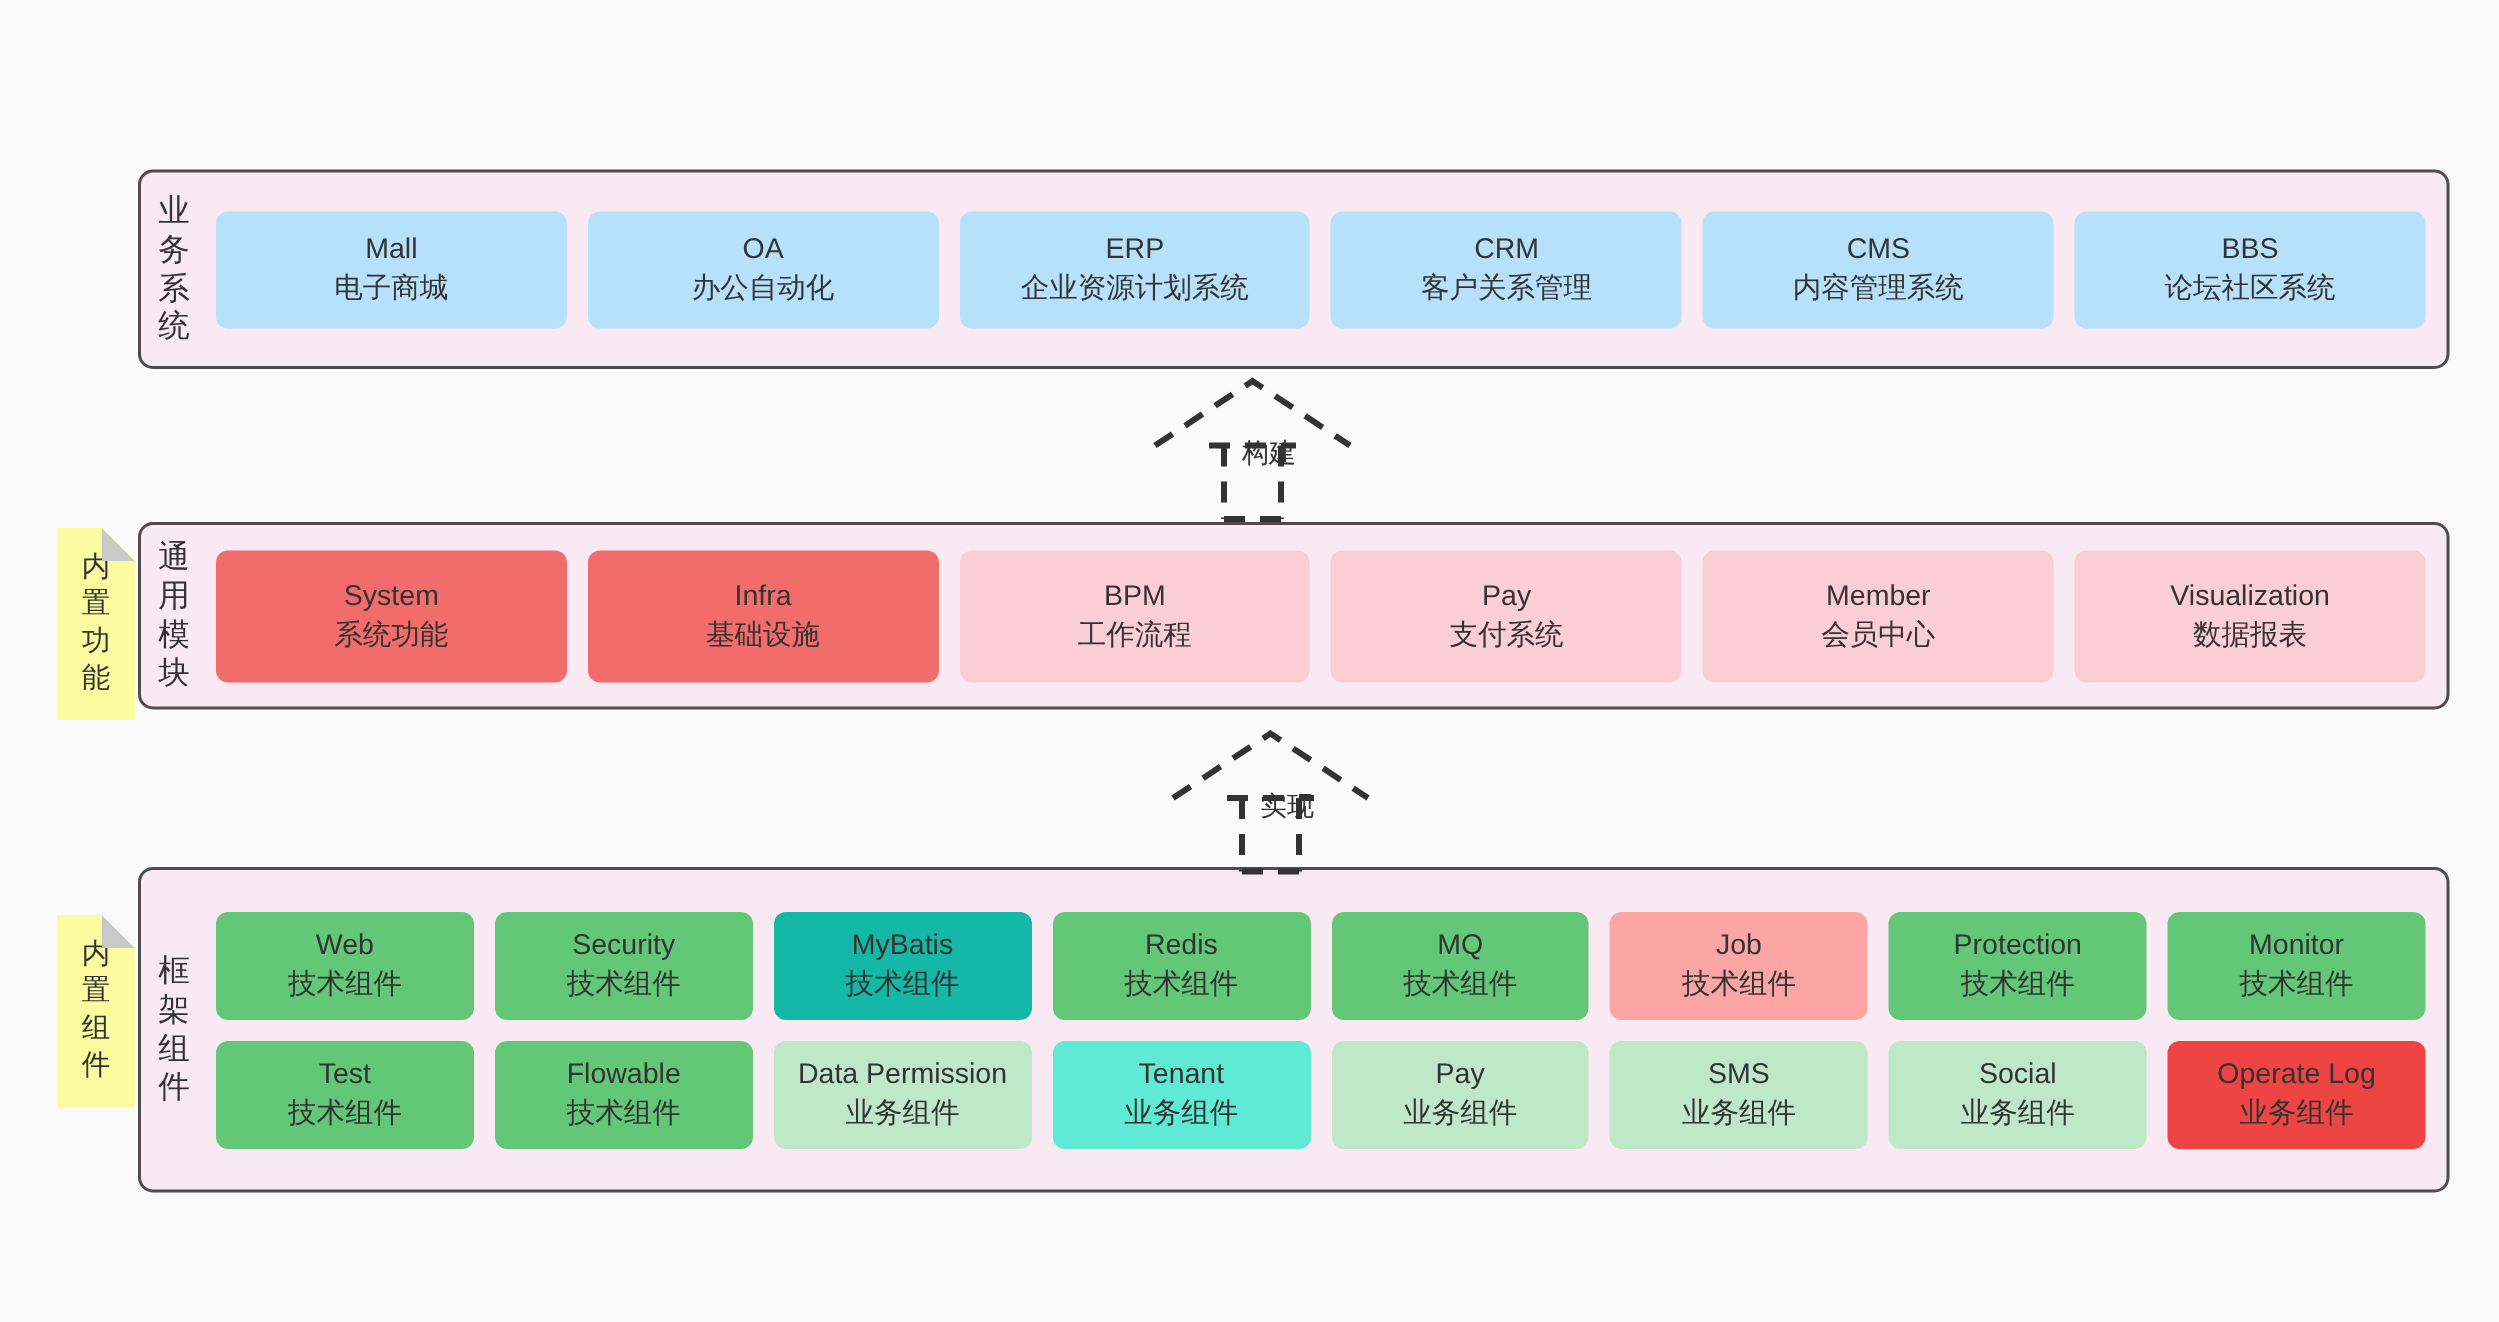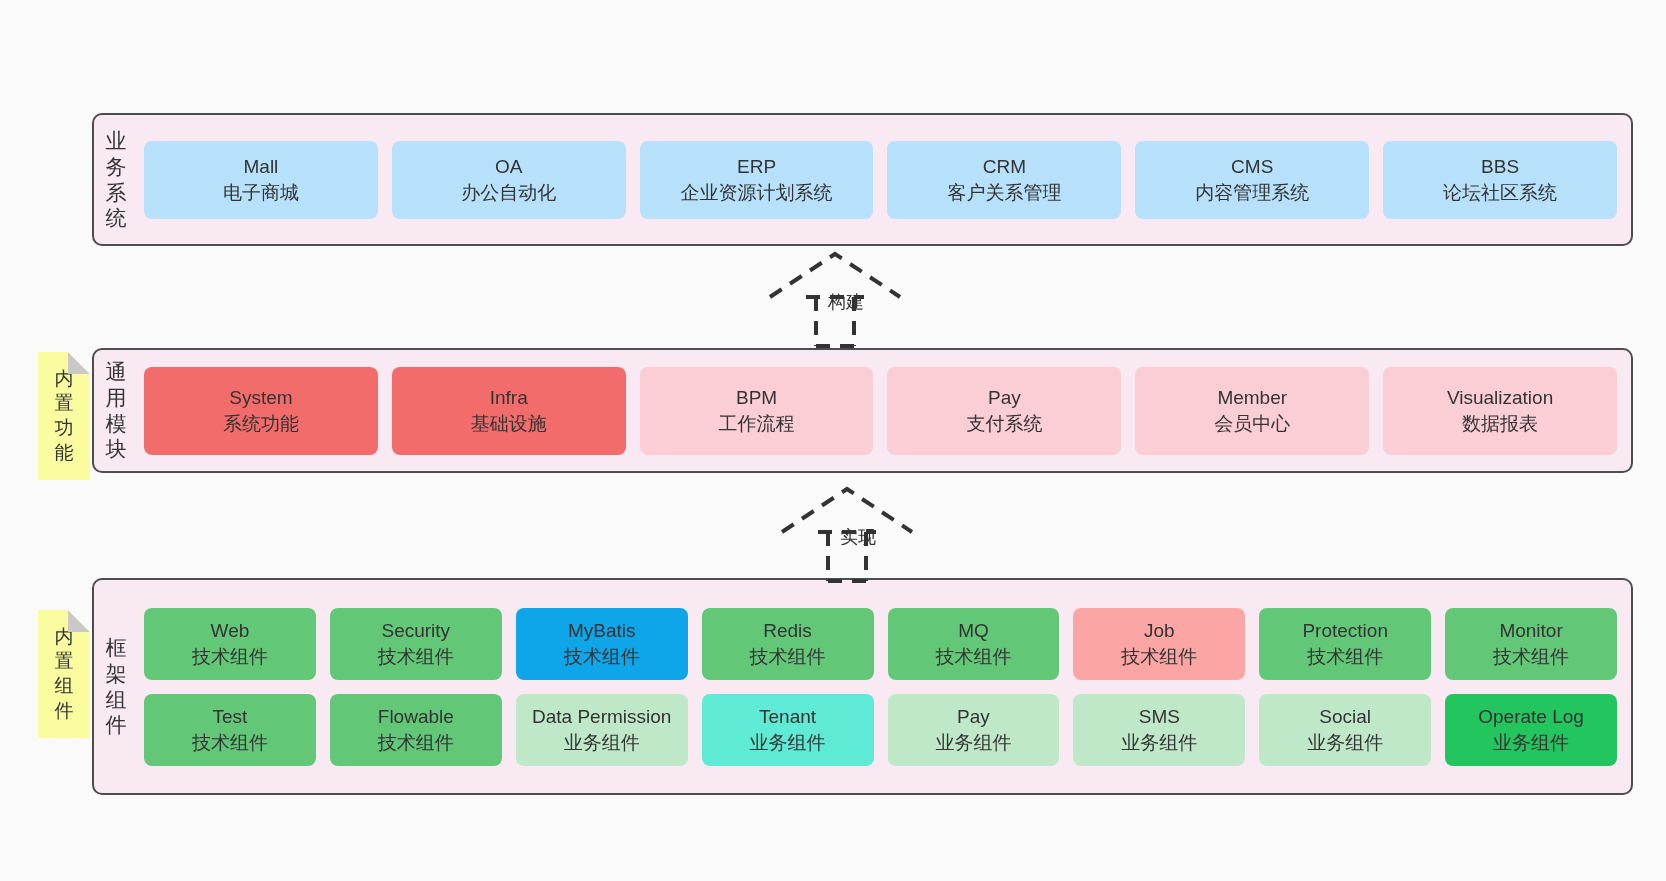--- a/index.html
+++ b/index.html
@@ -221,21 +221,21 @@
       <div class="layer-body">
         <div class="card-row">
           <div class="card c-green" style="height: 72px; background: rgb(98, 200, 120);">
             <span class="t1">Web</span>
             <span class="t2">技术组件</span>
           </div>
           <div class="card c-green" style="height: 72px; background: rgb(98, 200, 120);">
             <span class="t1">Security</span>
             <span class="t2">技术组件</span>
           </div>
-          <div class="card c-green" style="height: 72px; background: #0ea5e9;">
+          <div class="card c-green" style="height: 72px; background: #14b8a6;">
             <span class="t1">MyBatis</span>
             <span class="t2">技术组件</span>
           </div>
           <div class="card c-green" style="height: 72px; background: rgb(98, 200, 120);">
             <span class="t1">Redis</span>
             <span class="t2">技术组件</span>
           </div>
           <div class="card c-green" style="height: 72px; background: rgb(98, 200, 120);">
             <span class="t1">MQ</span>
             <span class="t2">技术组件</span>
@@ -275,21 +275,21 @@
             <span class="t2">业务组件</span>
           </div>
           <div class="card c-lightgreen" style="height: 72px; background: rgb(191, 232, 201);">
             <span class="t1">SMS</span>
             <span class="t2">业务组件</span>
           </div>
           <div class="card c-lightgreen" style="height: 72px; background: rgb(191, 232, 201);">
             <span class="t1">Social</span>
             <span class="t2">业务组件</span>
           </div>
-          <div class="card c-lightgreen" style="height: 72px; background: #22c55e;">
+          <div class="card c-lightgreen" style="height: 72px; background: #ef4444;">
             <span class="t1">Operate Log</span>
             <span class="t2">业务组件</span>
           </div>
         </div>
       </div>
     </div>
     <div class="connector" style="left: 760px; top: 252px; width: 150px; height: 96px;">
       <svg width="150" height="96" viewBox="0 0 150 96">
         <path d="M 10 45 L 75 2 L 140 45" fill="none" stroke="#333333" stroke-width="4" stroke-dasharray="14 10" stroke-linecap="butt"></path>
         <path d="M 46 45 L 104 45" fill="none" stroke="#333333" stroke-width="4" stroke-dasharray="14 10"></path>

